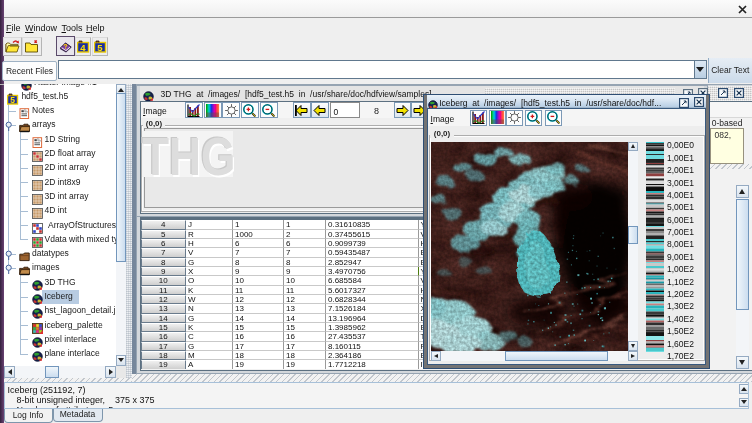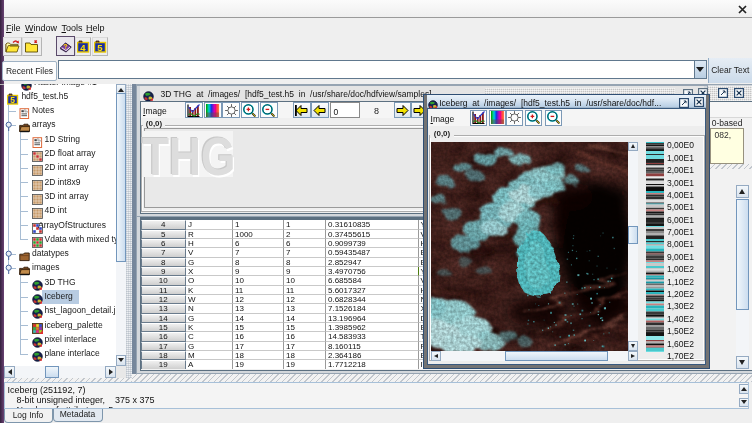--- a/index.html
+++ b/index.html
@@ -220,21 +220,21 @@
           <rect x="1.2" y="1.2" width="2.6" height="2.6" fill="#C83232"></rect>
           <rect x="4.2" y="1.2" width="2.6" height="2.6" fill="#3246C8"></rect>
           <rect x="7.2" y="1.2" width="2.6" height="2.6" fill="#FFF"></rect>
           <rect x="1.2" y="4.2" width="2.6" height="2.6" fill="#FFF"></rect>
           <rect x="4.2" y="4.2" width="2.6" height="2.6" fill="#C83232"></rect>
           <rect x="7.2" y="4.2" width="2.6" height="2.6" fill="#3246C8"></rect>
           <rect x="1.2" y="7.2" width="2.6" height="2.6" fill="#3246C8"></rect>
           <rect x="4.2" y="7.2" width="2.6" height="2.6" fill="#FFF"></rect>
           <rect x="7.2" y="7.2" width="2.6" height="2.6" fill="#C83232"></rect>
         </svg></div>
-      <div class="ab" style="left:34px;top:135.5px;font-size:8.5px;color:#1A1A1A;white-space:nowrap">ArrayOfStructures</div>
+      <div class="ab" style="left:44px;top:135.5px;font-size:8.5px;color:#1A1A1A;white-space:nowrap">ArrayOfStructures</div>
       <div class="ab" style="left:27.5px;top:149.8px"><svg width="11" height="11" viewBox="0 0 11 11" style="" xmlns="http://www.w3.org/2000/svg">
           <rect x="0.4" y="0.4" width="10" height="10" fill="#FFF" stroke="#444" stroke-width="0.8"></rect>
           <rect x="1.2" y="1.2" width="2.6" height="2.6" fill="#C83232"></rect>
           <rect x="4.2" y="1.2" width="2.6" height="2.6" fill="#2E9E2E"></rect>
           <rect x="7.2" y="1.2" width="2.6" height="2.6" fill="#C83232"></rect>
           <rect x="1.2" y="4.2" width="2.6" height="2.6" fill="#2E9E2E"></rect>
           <rect x="4.2" y="4.2" width="2.6" height="2.6" fill="#C83232"></rect>
           <rect x="7.2" y="4.2" width="2.6" height="2.6" fill="#2E9E2E"></rect>
           <rect x="1.2" y="7.2" width="2.6" height="2.6" fill="#C83232"></rect>
           <rect x="4.2" y="7.2" width="2.6" height="2.6" fill="#2E9E2E"></rect>
@@ -422,21 +422,21 @@
           <div class="ab" style="left:0;top:105.84999999999998px;width:45.5px;height:9.35px;background:linear-gradient(180deg,#F0F0F0,#CFCFCF);border:1px solid #6A7B8C;border-top-color:#FFF;font-size:8px;color:#111;text-align:center;line-height:8.4px">15</div>
           <div class="ab" style="left:45.5px;top:105.84999999999998px;width:47px;height:9.35px;background:#FFF;border-right:1px solid #9A9A9A;border-bottom:1px solid #C9C9C9;font-size:8px;color:#111;padding-left:2px;line-height:9px;white-space:nowrap;overflow:hidden">K</div>
           <div class="ab" style="left:92.5px;top:105.84999999999998px;width:51px;height:9.35px;background:#FFF;border-right:1px solid #9A9A9A;border-bottom:1px solid #C9C9C9;font-size:8px;color:#111;padding-left:2px;line-height:9px;white-space:nowrap;overflow:hidden">15</div>
           <div class="ab" style="left:143.5px;top:105.84999999999998px;width:42px;height:9.35px;background:#FFF;border-right:1px solid #9A9A9A;border-bottom:1px solid #C9C9C9;font-size:8px;color:#111;padding-left:2px;line-height:9px;white-space:nowrap;overflow:hidden">15</div>
           <div class="ab" style="left:185.5px;top:105.84999999999998px;width:92.5px;height:9.35px;background:#FFF;border-right:1px solid #9A9A9A;border-bottom:1px solid #C9C9C9;font-size:8px;color:#111;padding-left:2px;line-height:9px;white-space:nowrap;overflow:hidden">1.3985962</div>
           <div class="ab" style="left:278.0px;top:105.84999999999998px;width:60px;height:9.35px;background:#FFF;border-right:1px solid #9A9A9A;border-bottom:1px solid #C9C9C9;font-size:8px;color:#111;padding-left:2px;line-height:9px;white-space:nowrap;overflow:hidden">EFU</div>
           <div class="ab" style="left:0;top:115.19999999999997px;width:45.5px;height:9.35px;background:linear-gradient(180deg,#F0F0F0,#CFCFCF);border:1px solid #6A7B8C;border-top-color:#FFF;font-size:8px;color:#111;text-align:center;line-height:8.4px">16</div>
           <div class="ab" style="left:45.5px;top:115.19999999999997px;width:47px;height:9.35px;background:#FFF;border-right:1px solid #9A9A9A;border-bottom:1px solid #C9C9C9;font-size:8px;color:#111;padding-left:2px;line-height:9px;white-space:nowrap;overflow:hidden">C</div>
           <div class="ab" style="left:92.5px;top:115.19999999999997px;width:51px;height:9.35px;background:#FFF;border-right:1px solid #9A9A9A;border-bottom:1px solid #C9C9C9;font-size:8px;color:#111;padding-left:2px;line-height:9px;white-space:nowrap;overflow:hidden">16</div>
           <div class="ab" style="left:143.5px;top:115.19999999999997px;width:42px;height:9.35px;background:#FFF;border-right:1px solid #9A9A9A;border-bottom:1px solid #C9C9C9;font-size:8px;color:#111;padding-left:2px;line-height:9px;white-space:nowrap;overflow:hidden">16</div>
-          <div class="ab" style="left:185.5px;top:115.19999999999997px;width:92.5px;height:9.35px;background:#FFF;border-right:1px solid #9A9A9A;border-bottom:1px solid #C9C9C9;font-size:8px;color:#111;padding-left:2px;line-height:9px;white-space:nowrap;overflow:hidden">14.583933</div>
+          <div class="ab" style="left:185.5px;top:115.19999999999997px;width:92.5px;height:9.35px;background:#FFF;border-right:1px solid #9A9A9A;border-bottom:1px solid #C9C9C9;font-size:8px;color:#111;padding-left:2px;line-height:9px;white-space:nowrap;overflow:hidden">27.435537</div>
           <div class="ab" style="left:278.0px;top:115.19999999999997px;width:60px;height:9.35px;background:#FFF;border-right:1px solid #9A9A9A;border-bottom:1px solid #C9C9C9;font-size:8px;color:#111;padding-left:2px;line-height:9px;white-space:nowrap;overflow:hidden">TIS</div>
           <div class="ab" style="left:0;top:124.54999999999997px;width:45.5px;height:9.35px;background:linear-gradient(180deg,#F0F0F0,#CFCFCF);border:1px solid #6A7B8C;border-top-color:#FFF;font-size:8px;color:#111;text-align:center;line-height:8.4px">17</div>
           <div class="ab" style="left:45.5px;top:124.54999999999997px;width:47px;height:9.35px;background:#FFF;border-right:1px solid #9A9A9A;border-bottom:1px solid #C9C9C9;font-size:8px;color:#111;padding-left:2px;line-height:9px;white-space:nowrap;overflow:hidden">G</div>
           <div class="ab" style="left:92.5px;top:124.54999999999997px;width:51px;height:9.35px;background:#FFF;border-right:1px solid #9A9A9A;border-bottom:1px solid #C9C9C9;font-size:8px;color:#111;padding-left:2px;line-height:9px;white-space:nowrap;overflow:hidden">17</div>
           <div class="ab" style="left:143.5px;top:124.54999999999997px;width:42px;height:9.35px;background:#FFF;border-right:1px solid #9A9A9A;border-bottom:1px solid #C9C9C9;font-size:8px;color:#111;padding-left:2px;line-height:9px;white-space:nowrap;overflow:hidden">17</div>
           <div class="ab" style="left:185.5px;top:124.54999999999997px;width:92.5px;height:9.35px;background:#FFF;border-right:1px solid #9A9A9A;border-bottom:1px solid #C9C9C9;font-size:8px;color:#111;padding-left:2px;line-height:9px;white-space:nowrap;overflow:hidden">8.160115</div>
           <div class="ab" style="left:278.0px;top:124.54999999999997px;width:60px;height:9.35px;background:#FFF;border-right:1px solid #9A9A9A;border-bottom:1px solid #C9C9C9;font-size:8px;color:#111;padding-left:2px;line-height:9px;white-space:nowrap;overflow:hidden">FEC</div>
           <div class="ab" style="left:0;top:133.89999999999998px;width:45.5px;height:9.35px;background:linear-gradient(180deg,#F0F0F0,#CFCFCF);border:1px solid #6A7B8C;border-top-color:#FFF;font-size:8px;color:#111;text-align:center;line-height:8.4px">18</div>
           <div class="ab" style="left:45.5px;top:133.89999999999998px;width:47px;height:9.35px;background:#FFF;border-right:1px solid #9A9A9A;border-bottom:1px solid #C9C9C9;font-size:8px;color:#111;padding-left:2px;line-height:9px;white-space:nowrap;overflow:hidden">M</div>
           <div class="ab" style="left:92.5px;top:133.89999999999998px;width:51px;height:9.35px;background:#FFF;border-right:1px solid #9A9A9A;border-bottom:1px solid #C9C9C9;font-size:8px;color:#111;padding-left:2px;line-height:9px;white-space:nowrap;overflow:hidden">18</div>

